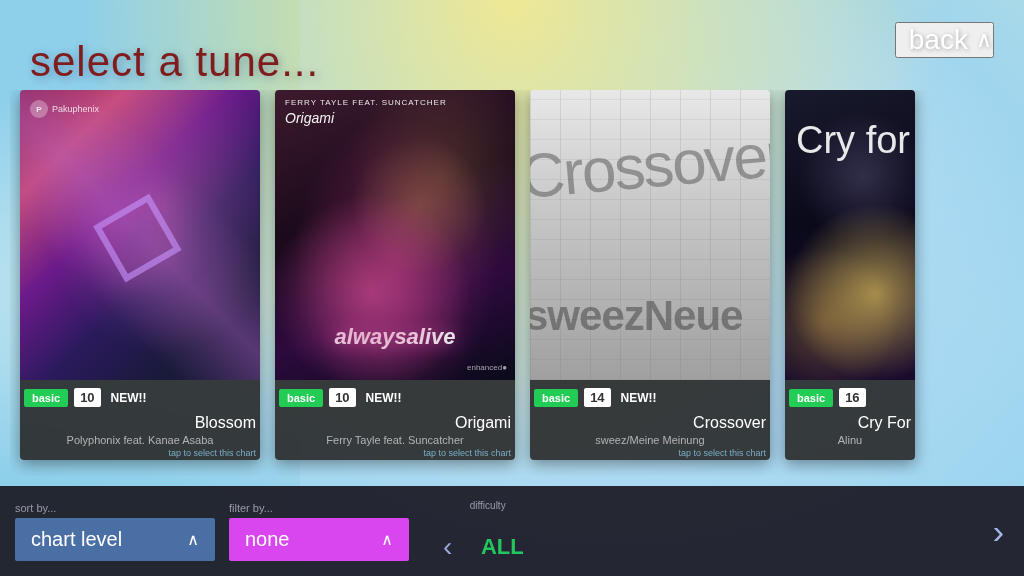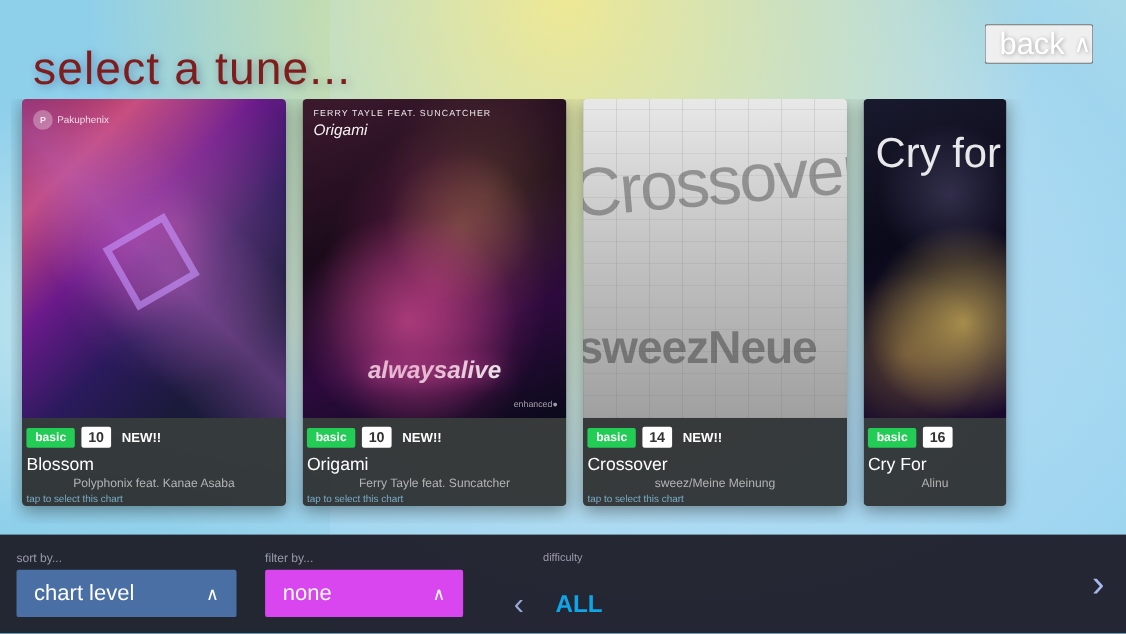--- a/index.html
+++ b/index.html
@@ -353,50 +353,50 @@
       color: white;
       font-size: 12px;
       font-weight: bold;
       margin-left: 4px;
     }
 
     .card-song-title {
       color: white;
       font-size: 16px;
       font-weight: 500;
-      text-align: left;
+      text-align: right;
       line-height: 1.2;
     }
 
     .card-artist {
       color: rgba(200,200,200,0.85);
       font-size: 11px;
       text-align: center;
       margin-top: 2px;
     }
 
     .card-tap {
       color: rgba(150,220,255,0.7);
       font-size: 9px;
-      text-align: left;
+      text-align: right;
       margin-top: 2px;
     }
 
     
     .bottom-bar {
       position: absolute;
       bottom: 0;
       left: 0;
       right: 0;
       height: 90px;
       background: rgba(30,30,40,0.95);
       display: flex;
-      align-items: flex-start;
+      align-items: center;
       padding: 16px 15px;
-      gap: 16px;
+      gap: 4px;
       z-index: 10;
     }
 
     .sort-section, .filter-section {
       display: flex;
       flex-direction: column;
       margin-right: 10px;
     }
 
     .section-label {
@@ -446,21 +446,21 @@
 
     .nav-arrow {
       color: rgba(180,200,255,0.8);
       font-size: 28px;
       cursor: pointer;
       background: none;
       border: none;
     }
 
     .difficulty-value {
-      color: #0ea5e9;
+      color: #22c55e;
       font-size: 22px;
       font-weight: bold;
       min-width: 60px;
       text-align: center;
     }
 
     .right-arrow-btn {
       position: absolute;
       right: 20px;
       bottom: 25px;

